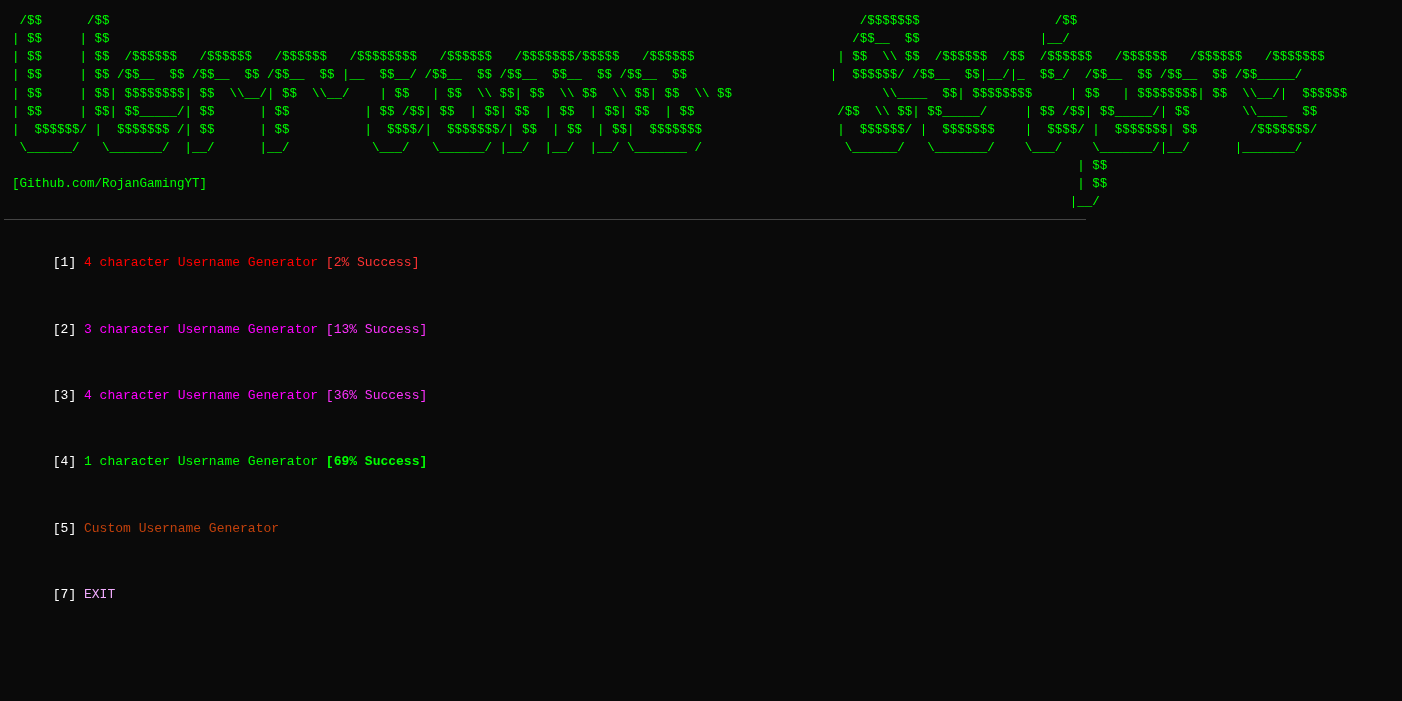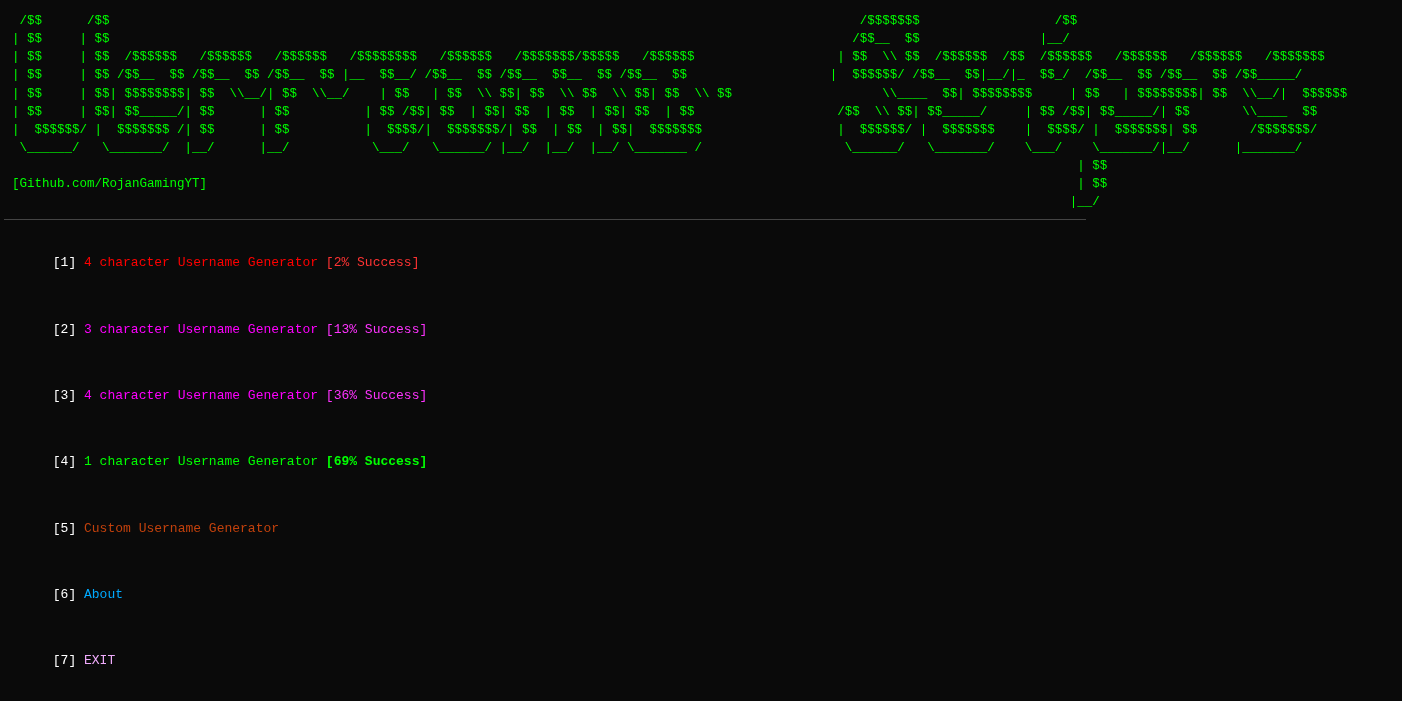--- a/index.html
+++ b/index.html
@@ -104,20 +104,17 @@
     <span class="menu-item">
       <span class="bracket-num">[3]</span><span class="item-4char"> 4 character Username Generator </span><span class="success-36">[36% Success]</span>
     </span>
     <span class="menu-item">
       <span class="bracket-num">[4]</span><span class="item-5char"> 1 character Username Generator </span><span class="success-69">[69% Success]</span>
     </span>
     <span class="menu-item">
       <span class="bracket-num">[5]</span><span class="item-custom"> Custom Username Generator</span>
     </span>
     <span class="menu-item">
-      <span class="bracket-num">[6]</span><span class="item-about"> About</span>
-    </span>
-    <span class="menu-item">
       <span class="bracket-num">[7]</span><span class="item-exit"> EXIT</span>
     </span>
   </div>
 
 </div>
 
 </body></html>

